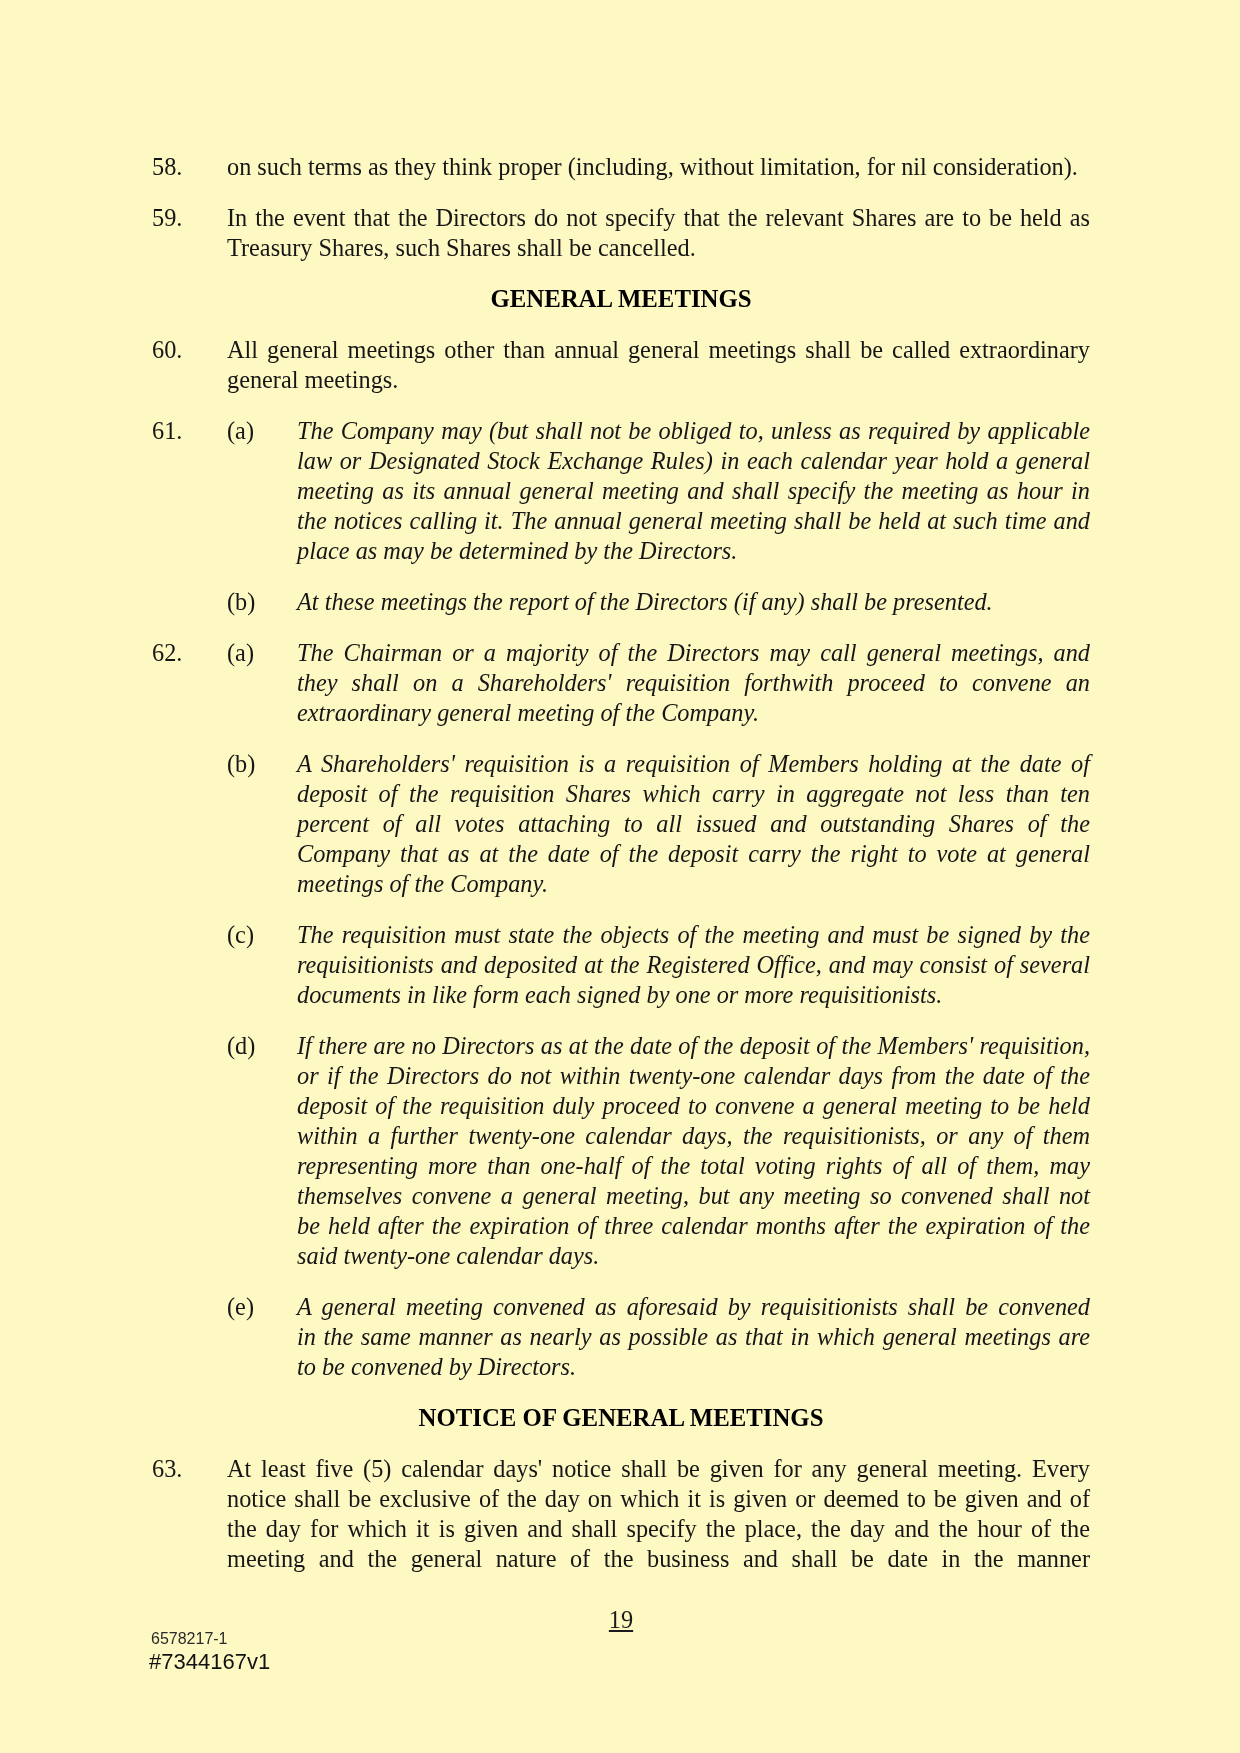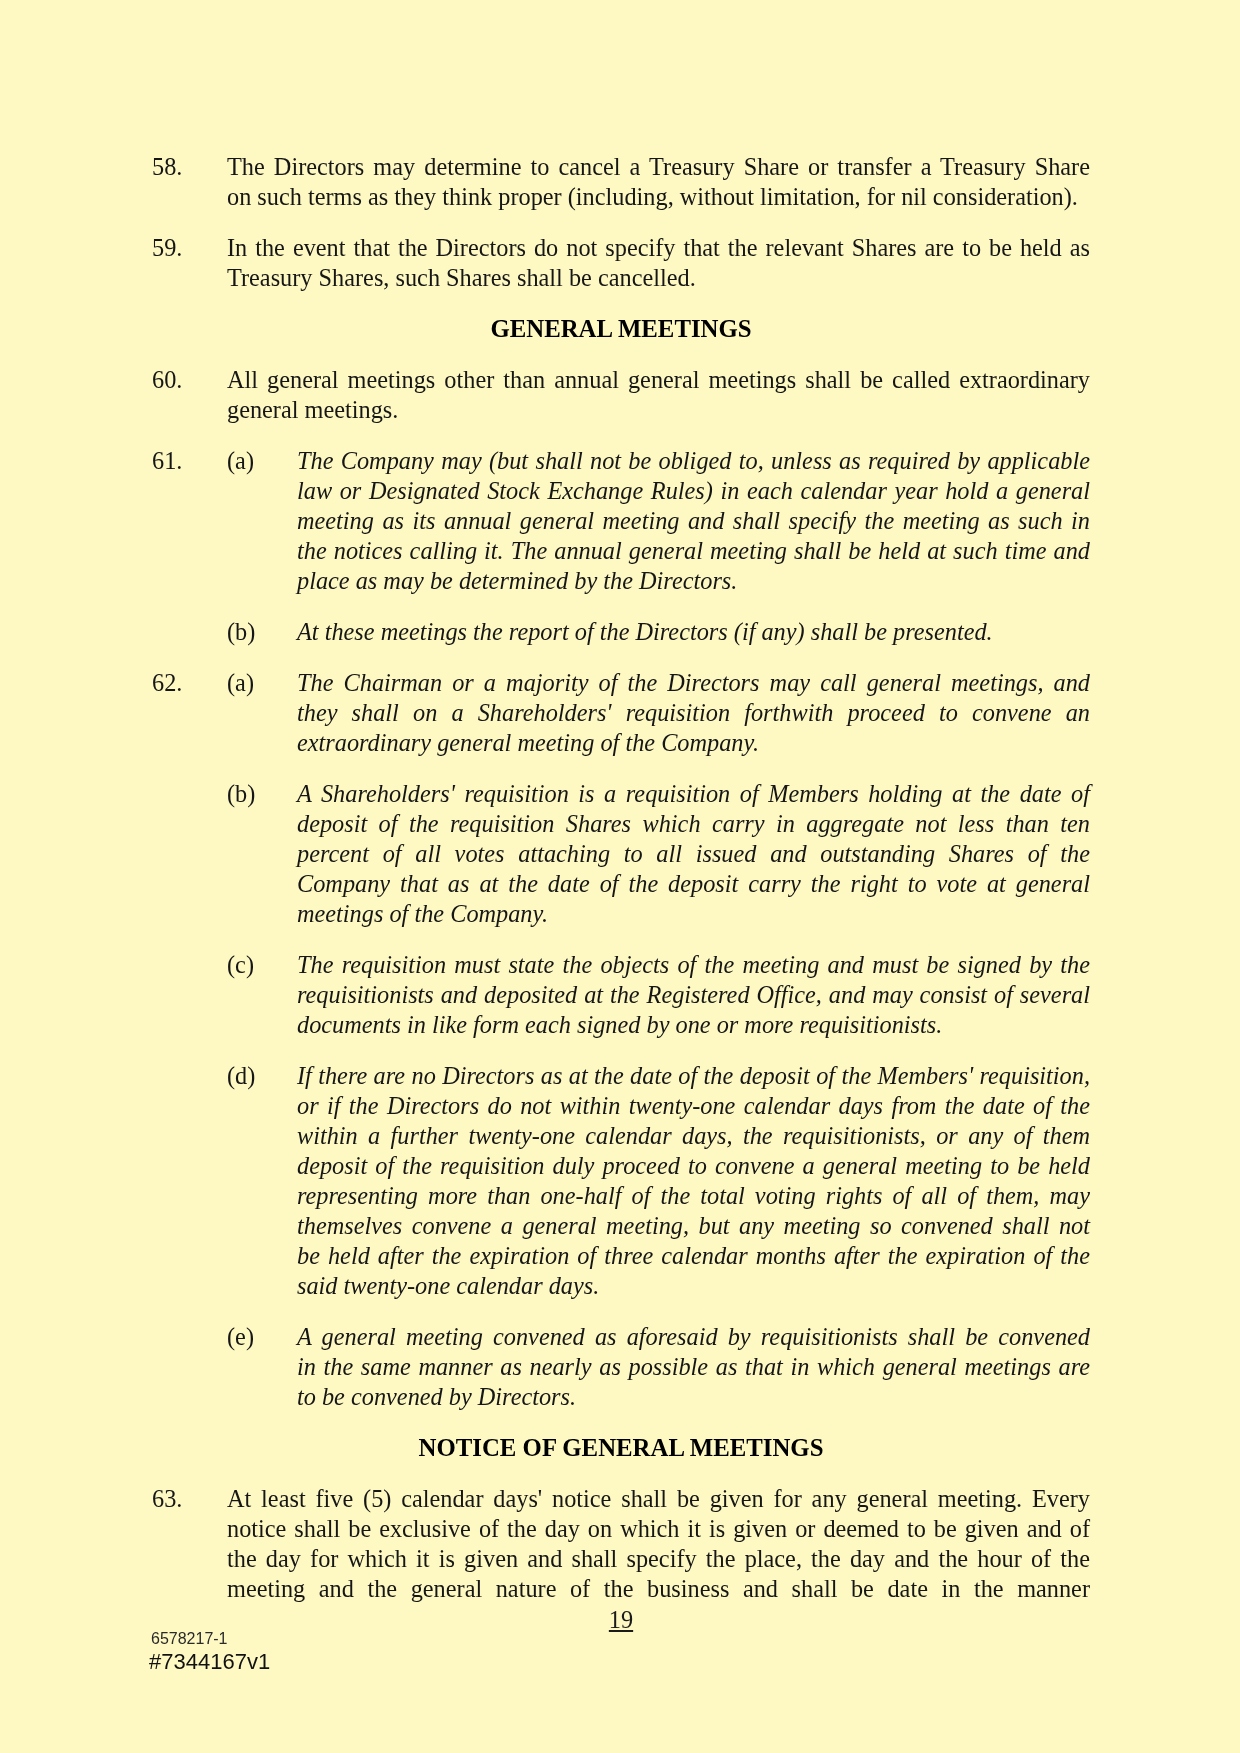--- a/index.html
+++ b/index.html
@@ -70,21 +70,20 @@
 </style>
 </head>
 <body>
 
 <div class="page">
   <div class="content">
 
     <section class="block">
       <span class="num">58.</span>
       <div class="lvl1">
-          <div class="jline">The Directors may determine to cancel a Treasury Share or transfer a Treasury Share</div>
           <div class="jline endline">on such terms as they think proper (including, without limitation, for nil consideration).</div>
         </div>
     </section>
 
     <section class="block">
       <span class="num">59.</span>
       <div class="lvl1">
           <div class="jline">In the event that the Directors do not specify that the relevant Shares are to be held as</div>
           <div class="jline endline">Treasury Shares, such Shares shall be cancelled.</div>
         </div>
@@ -100,21 +99,21 @@
         </div>
     </section>
 
     <section class="block">
       <span class="num">61.</span>
       <div class="lvl1 sub">
         <span class="letter">(a)</span>
         <div class="subbody">
             <div class="jline">The Company may (but shall not be obliged to, unless as required by applicable</div>
             <div class="jline">law or Designated Stock Exchange Rules) in each calendar year hold a general</div>
-            <div class="jline">meeting as its annual general meeting and shall specify the meeting as such in</div>
+            <div class="jline">meeting as its annual general meeting and shall specify the meeting as hour in</div>
             <div class="jline">the notices calling it. The annual general meeting shall be held at such time and</div>
             <div class="jline endline">place as may be determined by the Directors.</div>
           </div>
       </div>
     </section>
 
     <section class="block">
       <div class="lvl1 sub">
         <span class="letter">(b)</span>
         <div class="subbody">
@@ -158,22 +157,22 @@
           </div>
       </div>
     </section>
 
     <section class="block">
       <div class="lvl1 sub">
         <span class="letter">(d)</span>
         <div class="subbody">
             <div class="jline">If there are no Directors as at the date of the deposit of the Members' requisition,</div>
             <div class="jline">or if the Directors do not within twenty-one calendar days from the date of the</div>
+            <div class="jline">deposit of the requisition duly proceed to convene a general meeting to be held</div>
             <div class="jline">within a further twenty-one calendar days, the requisitionists, or any of them</div>
-            <div class="jline">deposit of the requisition duly proceed to convene a general meeting to be held</div>
             <div class="jline">representing more than one-half of the total voting rights of all of them, may</div>
             <div class="jline">themselves convene a general meeting, but any meeting so convened shall not</div>
             <div class="jline">be held after the expiration of three calendar months after the expiration of the</div>
             <div class="jline endline">said twenty-one calendar days.</div>
           </div>
       </div>
     </section>
 
     <section class="block">
       <div class="lvl1 sub">

